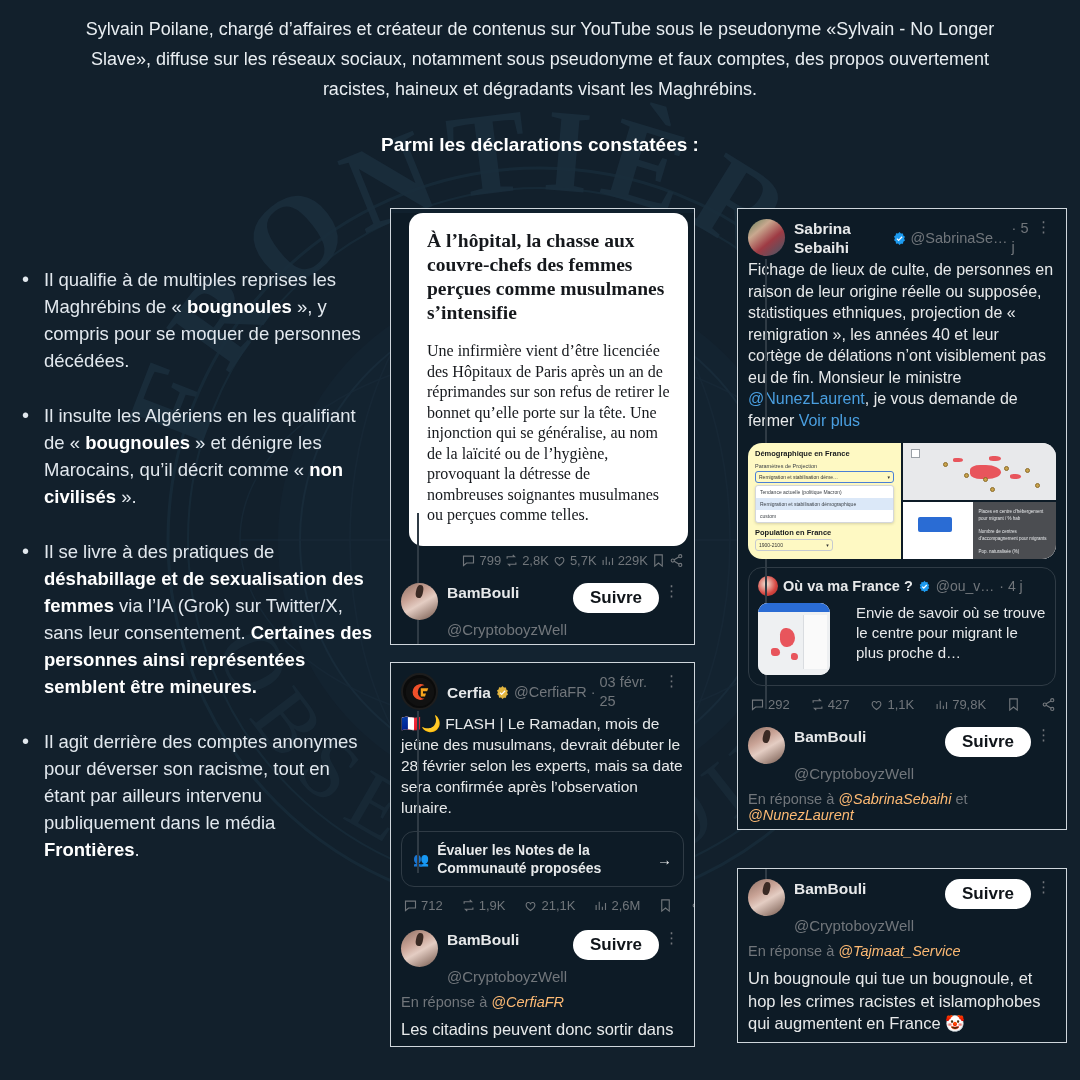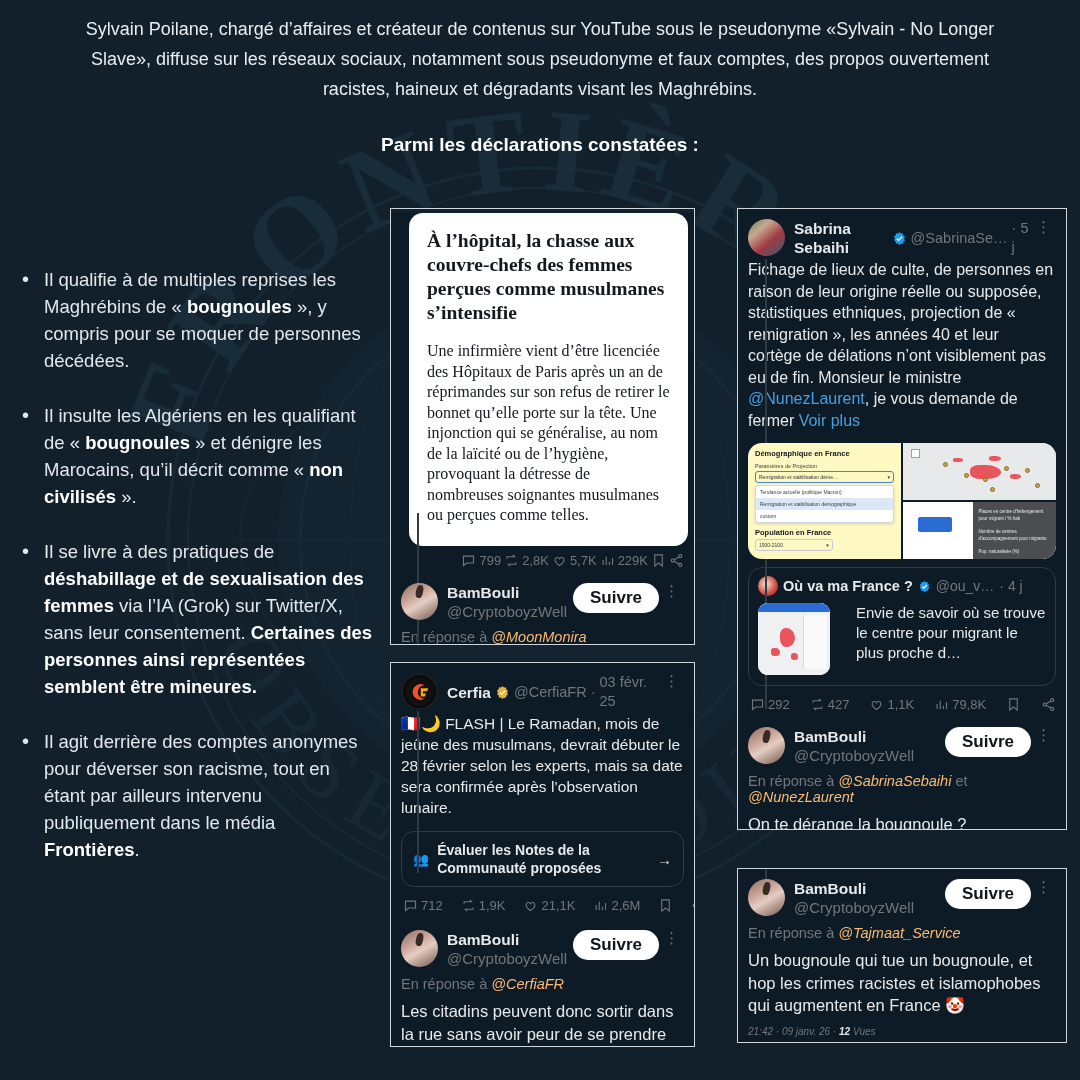--- a/index.html
+++ b/index.html
@@ -146,20 +146,21 @@
     font-size: 15.5px;
     font-weight: bold;
     line-height: 19px;
     display: flex; align-items: center; gap: 4px;
     flex-wrap: nowrap;
   }
   .tw-handle {
     color: #71767b;
     font-size: 15px;
     line-height: 19px;
+    margin-top: 18px;
   }
   .inline-handle { color: #71767b; font-size: 14.5px; font-weight: normal; }
   .verified { width: 15px; height: 15px; flex: none; }
 
   .follow-btn {
     background: #ffffff;
     color: #0f1419;
     border-radius: 999px;
     font-size: 17px;
     font-weight: bold;

